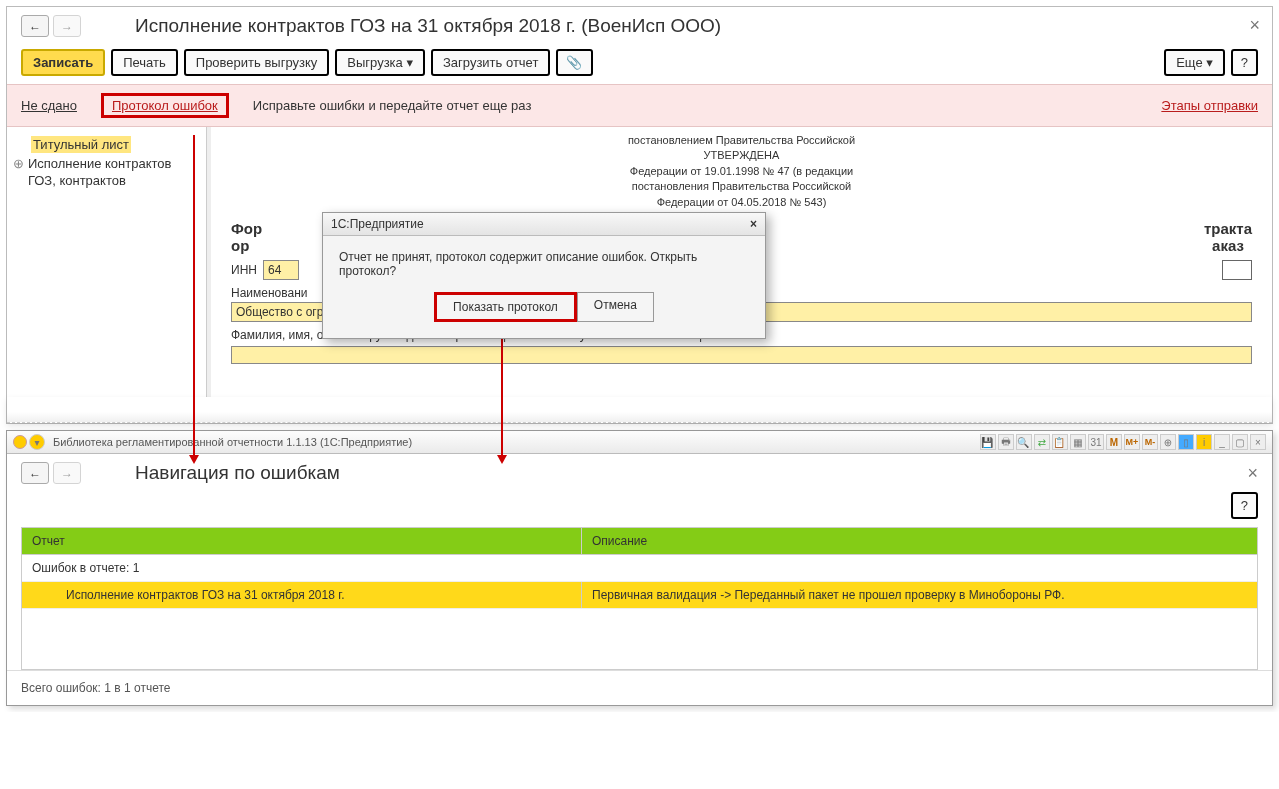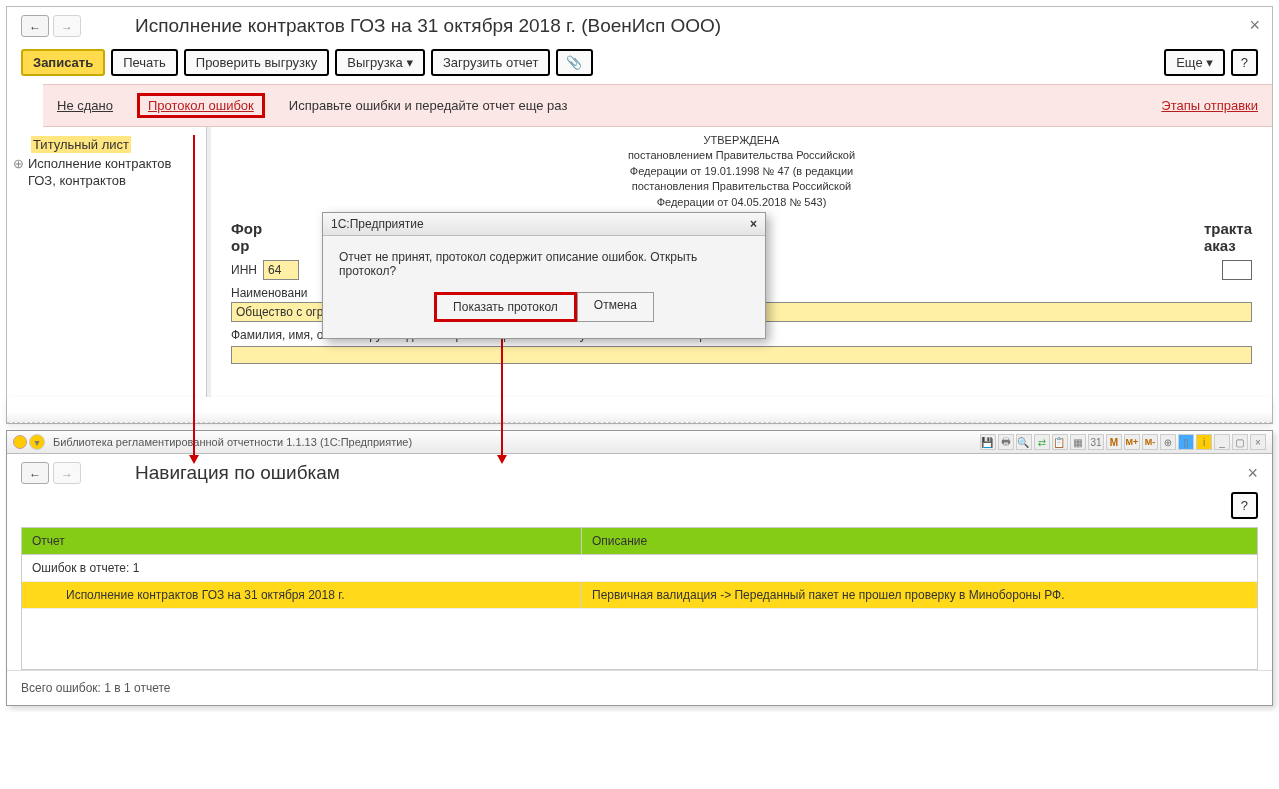--- a/index.html
+++ b/index.html
@@ -7,21 +7,21 @@
   .win { border:1px solid #bbb; margin:6px; position:relative; background:#fff; }
   .hdr { display:flex; align-items:center; padding:8px 14px; }
   .navbtn { width:28px; height:22px; border:1px solid #aaa; border-radius:3px; background:#f5f5f5; display:flex; align-items:center; justify-content:center; margin-right:4px; cursor:pointer; }
   .title { font-size:19px; font-weight:400; margin-left:50px; }
   .closex { position:absolute; right:12px; top:8px; font-size:18px; color:#777; cursor:pointer; }
   .toolbar { display:flex; align-items:center; padding:4px 14px 8px; gap:6px; }
   .btn { border:2px solid #000000; border-radius:3px; padding:4px 10px; background:#fafafa; cursor:pointer; font-size:13px; }
   .btn.yellow { background:#ffdb4d; font-weight:bold; border-color:#c9a900; }
   .btn.sq { padding:4px 8px; }
   .spacer { flex:1; }
-  .pinkbar { background:#fce7e7; border-top:1px solid #e6c4c4; border-bottom:1px solid #e6c4c4; display:flex; align-items:center; padding:8px 14px; font-size:13px;margin-left:36px; }
+  .pinkbar { background:#fce7e7; border-top:1px solid #e6c4c4; border-bottom:1px solid #e6c4c4; display:flex; align-items:center; padding:8px 14px; font-size:13px; }
   .pinkbar .u { text-decoration:underline; margin-right:24px; }
   .redbox { border:3px solid #c00; padding:2px 8px; }
   .pinkbar a { color:#b91c1c; text-decoration:underline; }
   .content { display:flex; height:270px; position:relative; overflow:hidden; }
   .tree { width:200px; border-right:1px solid #ccc; padding:10px 6px; font-size:13px; }
   .tree .hl { background:#ffe680; padding:1px 2px; }
   .tree .row { display:flex; align-items:flex-start; margin-top:4px; }
   .form { flex:1; padding:6px 20px; font-size:12px; position:relative; border-left:4px solid #eee; }
   .center { text-align:center; font-size:11px; line-height:1.4; }
   .fldrow { display:flex; align-items:center; margin-top:6px; gap:6px; }
@@ -88,30 +88,30 @@
   <div class="content">
     <div class="tree">
       <div style="padding-left:18px;"><span class="hl">Титульный лист</span></div>
       <div class="row">
         <span style="color:#888; margin-right:4px;">⊕</span>
         <span style="line-height:1.3">Исполнение контрактов ГОЗ, контрактов</span>
       </div>
     </div>
     <div class="form">
       <div class="center">
+        <div>постановлением Правительства Российской</div>
         <div>УТВЕРЖДЕНА</div>
-        <div>постановлением Правительства Российской</div>
         <div>Федерации от 19.01.1998 № 47 (в редакции</div>
         <div>постановления Правительства Российской</div>
         <div>Федерации от 04.05.2018 № 543)</div>
       </div>
       <div style="display:flex; font-size:15px; font-weight:bold; margin-top:10px;">
         <div style="width:90px;"><span>Фор</span><br><span>ор</span></div>
         <div style="flex:1"></div>
-        <div style="text-align:left;"><span>тракта</span><br><span>аказ</span></div>
+        <div style="text-align:center;"><span>тракта</span><br><span>аказ</span></div>
       </div>
       <div class="fldrow">
         <span>ИНН</span>
         <span class="yellowin" style="width:36px">64</span>
         <div style="flex:1"></div>
         <div style="width:30px; height:20px; border:1px solid #666;"></div>
       </div>
       <div class="fldrow">
         <span>Наименовани</span>
       </div>

